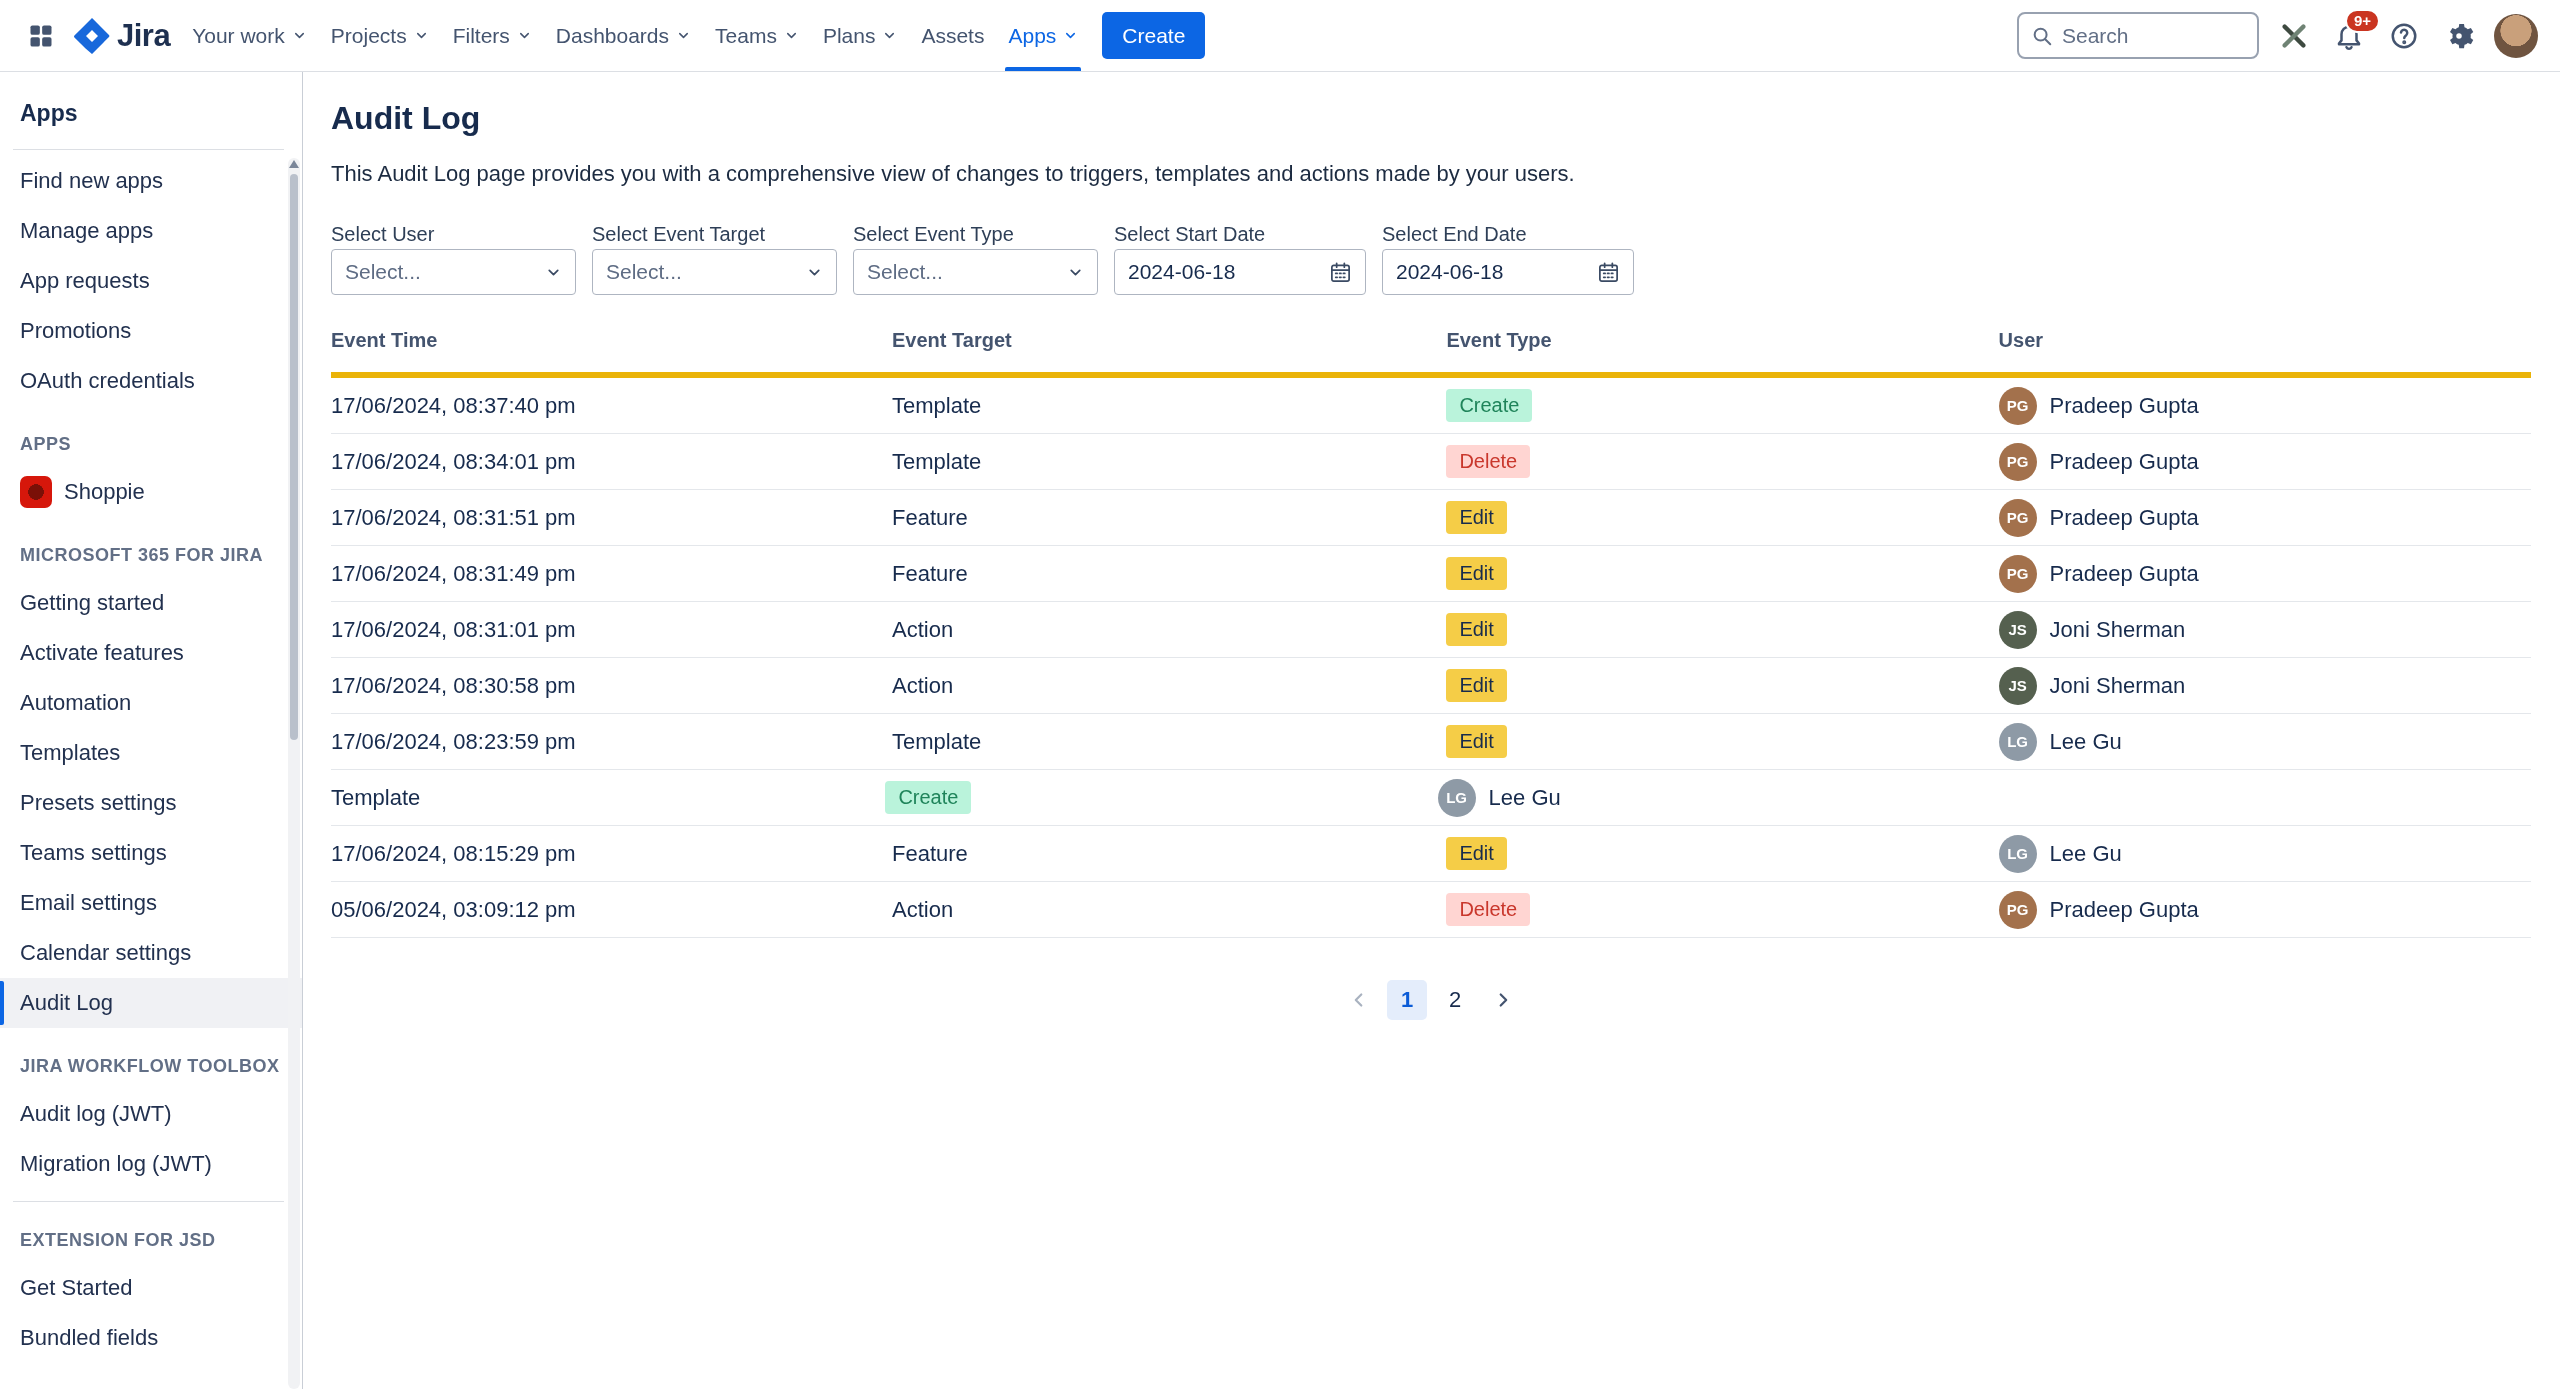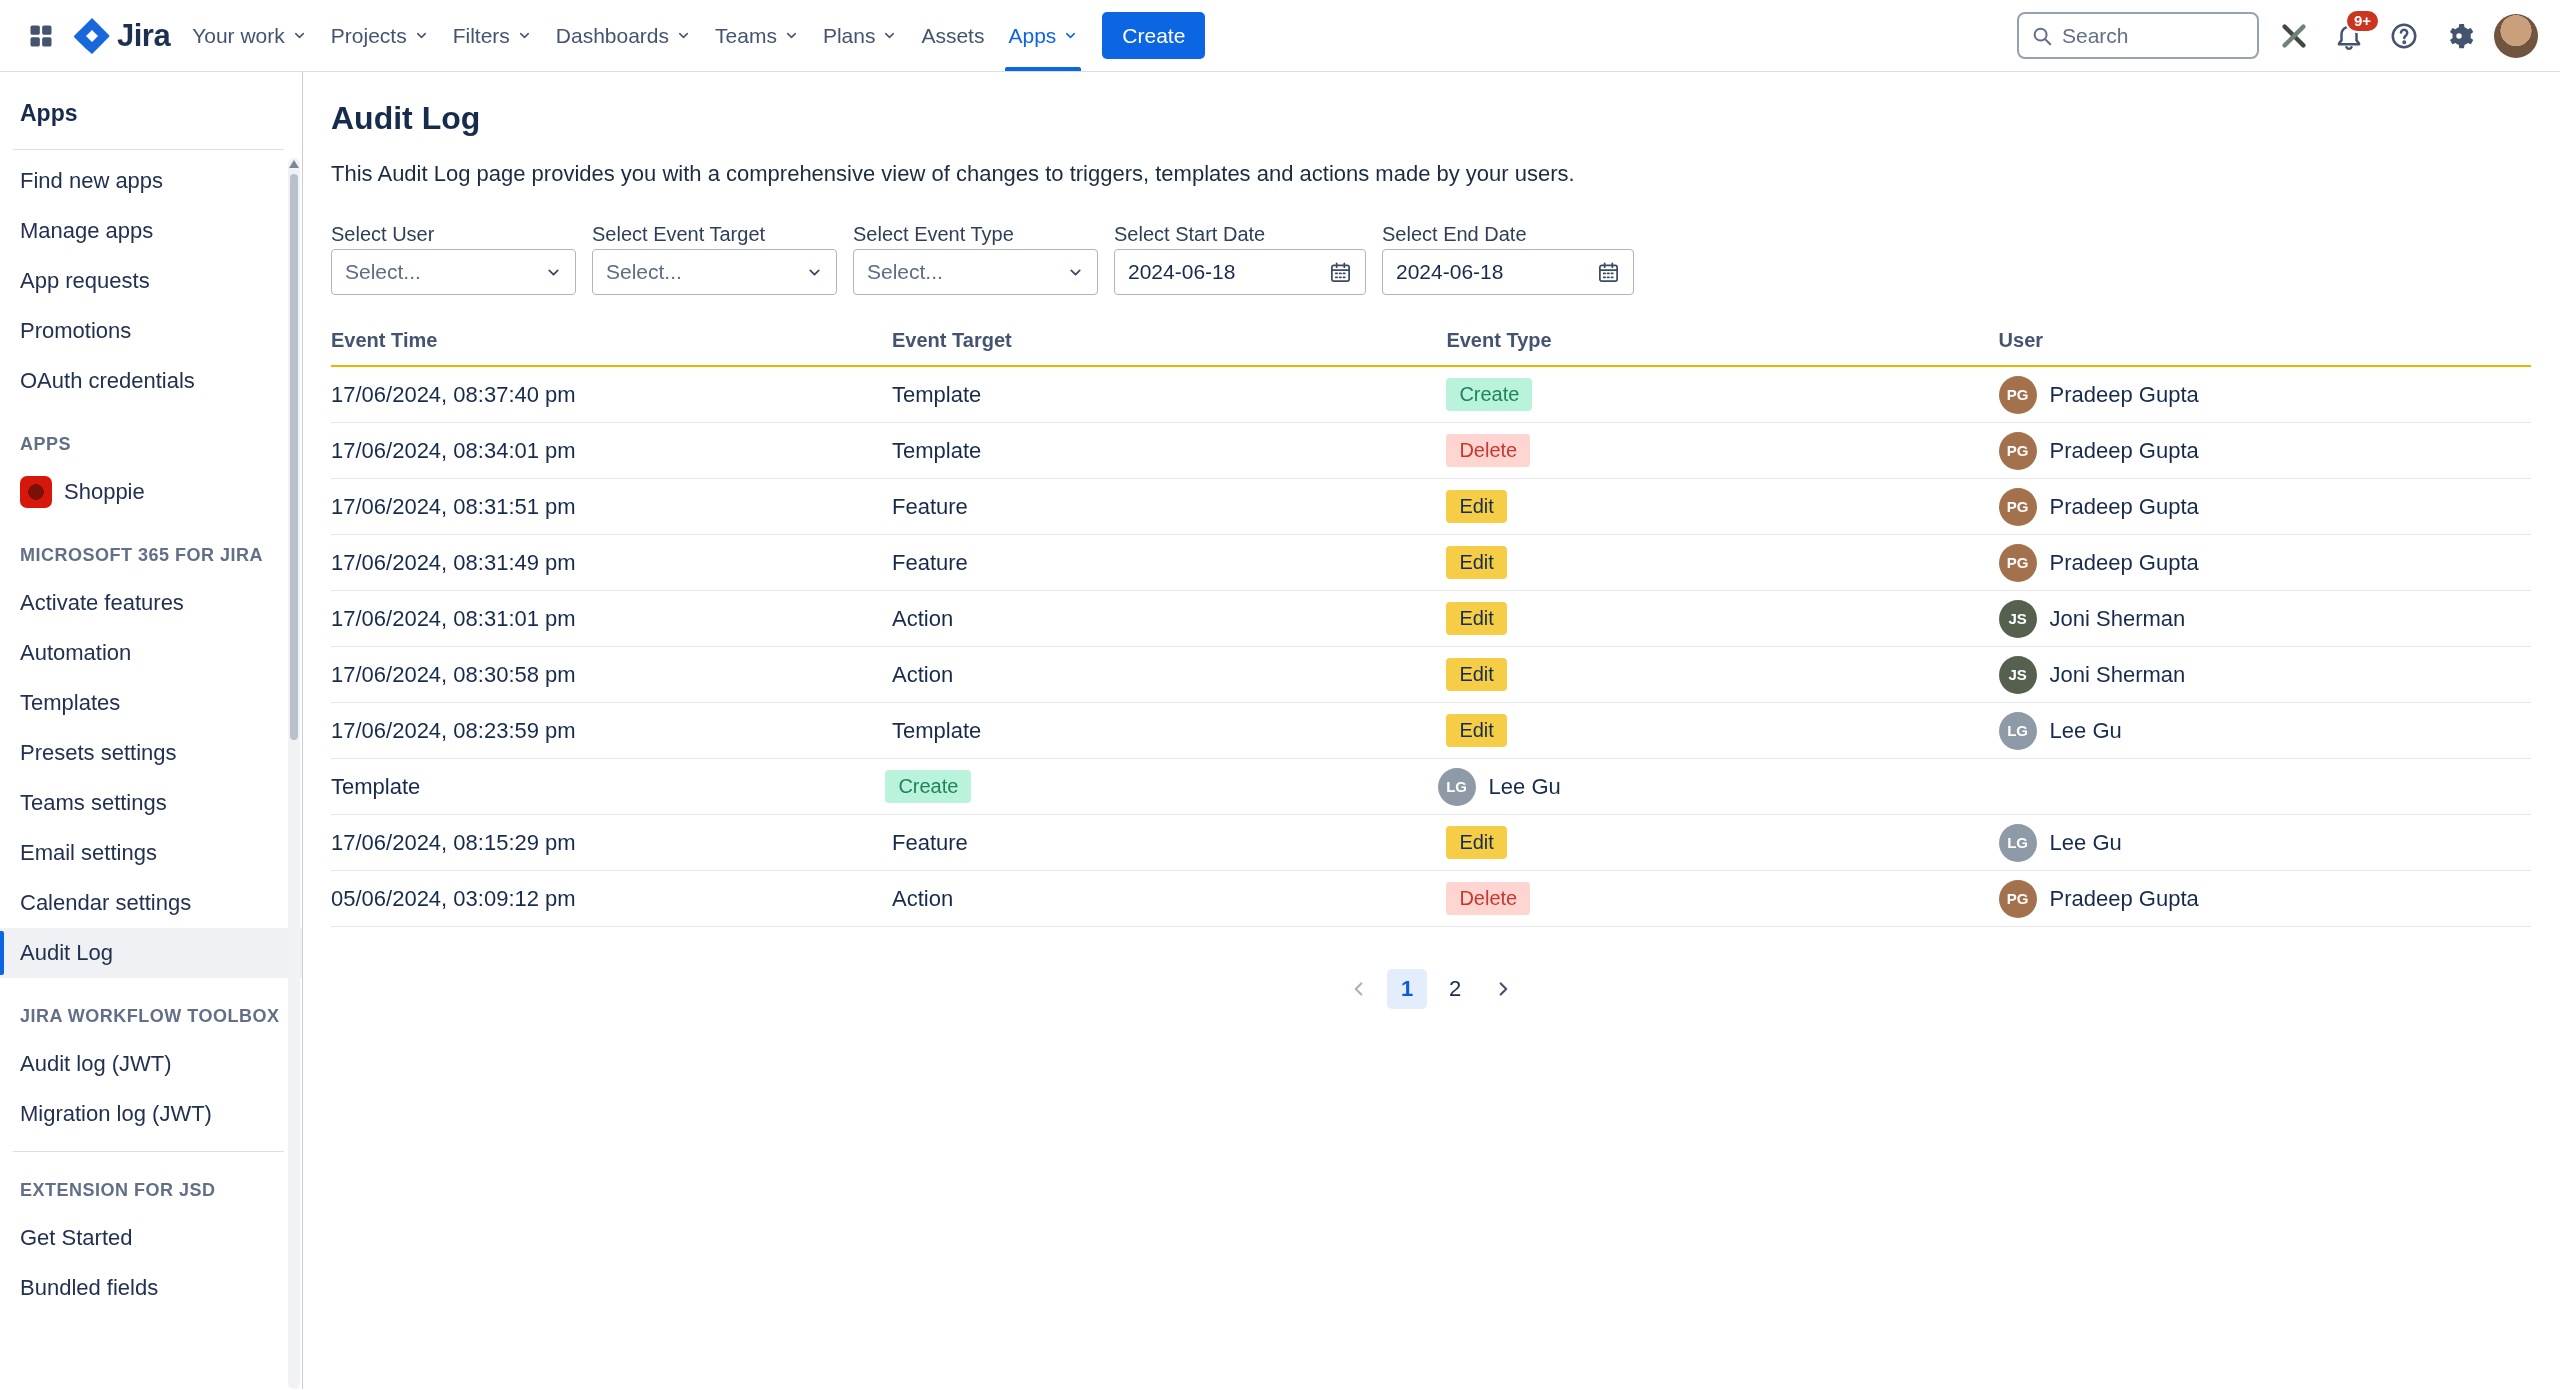--- a/index.html
+++ b/index.html
@@ -72,21 +72,21 @@
   .filter-label { font-size:20px; color:#2E3F57; margin-bottom:3px; }
   .control { height:46px; border:1px solid #AEB5C1; border-radius:4px; background:#fff; display:flex;
              align-items:center; justify-content:space-between; gap:10px; padding:8px 13px; font-size:21px; cursor:pointer; }
   .control.select { width:245px; color:#5E6C84; }
   .control.date { width:252px; color:#172B4D; }
   .control svg { flex:none; color:#3a4a63; }
   .control .chev { width:17px; height:17px; }
   .control .cal { width:23px; height:23px; }
 
   .audit-table { margin-top:34px; }
-  .t-head { display:flex; border-bottom:2px solid #eab308; padding-bottom:13px; }
+  .t-head { display:flex; border-bottom:6px solid #eab308; padding-bottom:20px; }
   .th { font-size:20px; font-weight:700; color:#44546F; }
   .col-time { width:25.5%; } .col-target { width:25.2%; } .col-type { width:25.1%; } .col-user { flex:1; }
   .t-row { display:flex; align-items:center; height:56px; border-bottom:1px solid #E4E7EB; font-size:22px; color:#172B4D; }
   .badge { display:inline-block; padding:5px 13px; border-radius:4px; font-size:20px; font-weight:500; }
   .user-cell { display:flex; align-items:center; gap:13px; }
   .row-avatar { width:38px; height:38px; border-radius:50%; display:flex; align-items:center; justify-content:center;
                 color:#fff; font-size:15px; font-weight:700; flex:none; }
 
   .pagination { display:flex; align-items:center; justify-content:center; gap:8px; margin-top:42px; }
   .page-btn { min-width:40px; height:40px; border:none; background:none; border-radius:5px; font-size:22px;
@@ -222,20 +222,23 @@
         </div>
         <div class="side-item">
           <span>OAuth credentials</span>
         </div>
         <div class="side-header">APPS</div>
         <div class="side-item">
           <span class="shoppie-icon"></span>
           <span>Shoppie</span>
         </div>
         <div class="side-header">MICROSOFT 365 FOR JIRA</div>
+        <div class="side-item">
+          <span>Getting started</span>
+        </div>
         <div class="side-item">
           <span>Activate features</span>
         </div>
         <div class="side-item">
           <span>Automation</span>
         </div>
         <div class="side-item">
           <span>Templates</span>
         </div>
         <div class="side-item">

